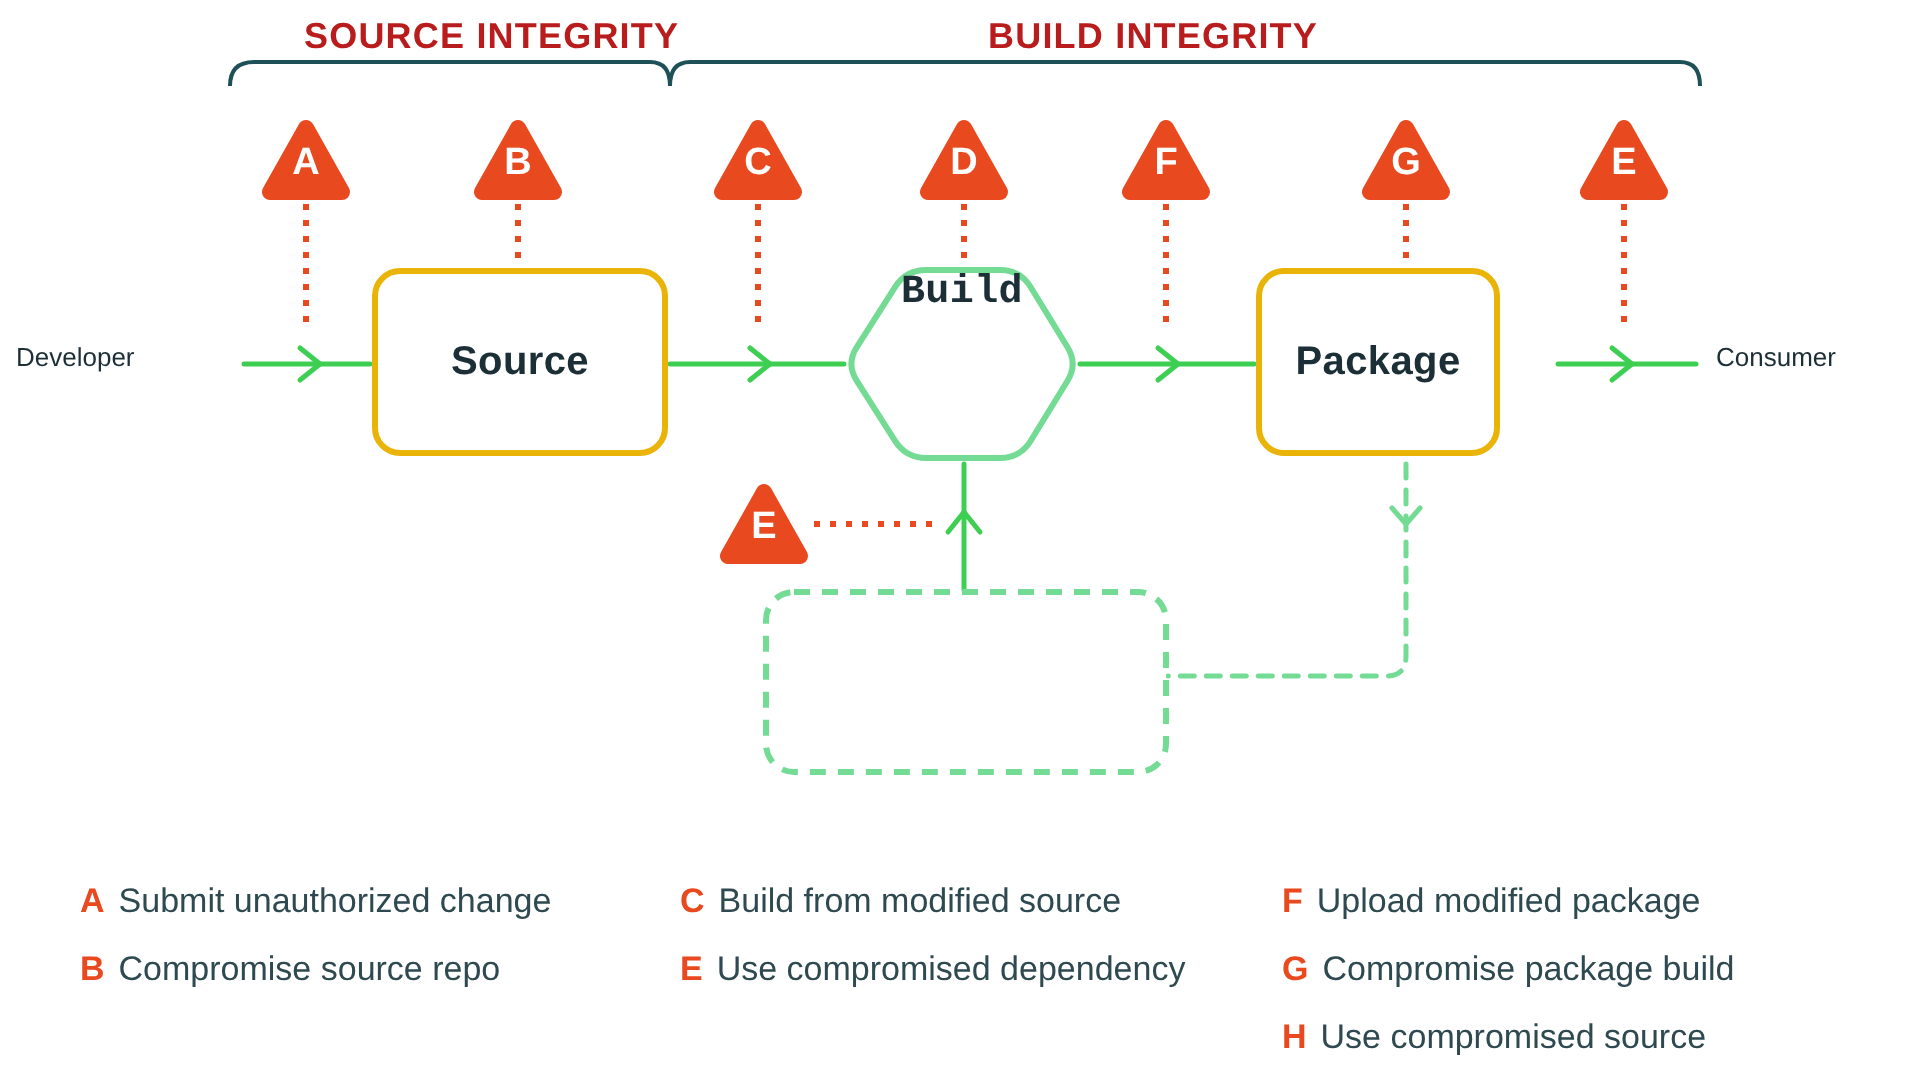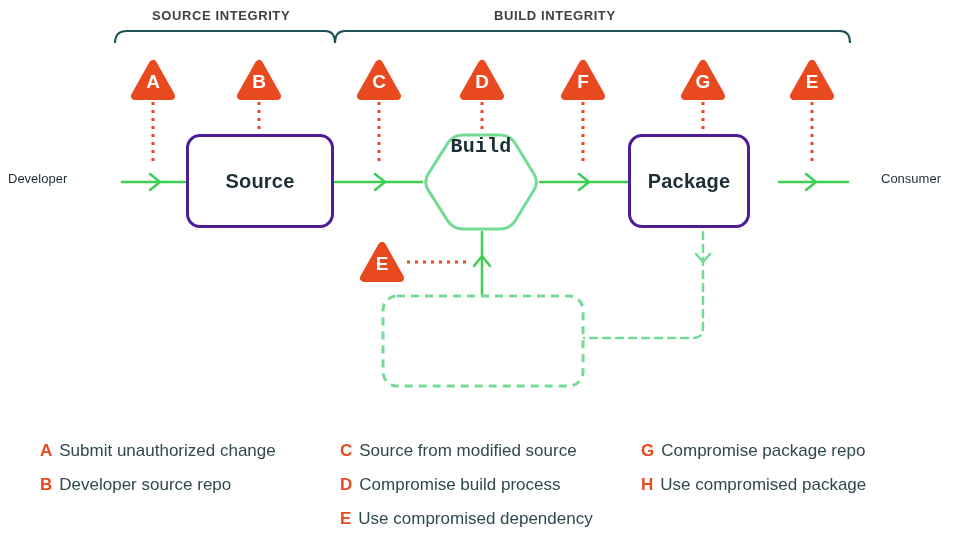--- a/index.html
+++ b/index.html
@@ -2,25 +2,25 @@
 <html><head>
 <meta charset="utf-8">
 <style>
   html,body{margin:0;padding:0;background:#ffffff;}
   #stage{
     position:relative;width:964px;height:538px;background:#ffffff;overflow:hidden;
     font-family:"Liberation Sans","DejaVu Sans",sans-serif;
   }
   #diagram-svg{position:absolute;left:0;top:0;}
   .integrity-label{
-    position:absolute;top:8px;font-size:13px;font-weight:700;letter-spacing:.6px;
-    color:#404040;white-space:nowrap;
+    position:absolute;top:8px;font-size:18px;font-weight:700;letter-spacing:.6px;
+    color:#b91c1c;white-space:nowrap;
   }
   .node-box{
-    position:absolute;background:#fff;border:3px solid #4c1d95;border-radius:14px;
+    position:absolute;background:#fff;border:3px solid #eab308;border-radius:14px;
     display:flex;align-items:center;justify-content:center;box-sizing:border-box;
   }
   .node-label{
     font-size:20px;font-weight:700;color:#1c2f36;letter-spacing:.2px;
   }
   .node-label-overlay{
     position:absolute;display:flex;justify-content:center;font-family:Liberation Mono, monospace;
   }
   .endpoint-text{
     position:absolute;font-size:13px;color:#1c2f36;white-space:nowrap;
@@ -130,53 +130,53 @@
     <span class="badge-letter">E</span>
   </div>
   <div class="badge" style="left:359px;top:240px;">
     <svg width="46" height="44" viewBox="0 0 46 44">
       <path d="M23 6 L5 38 L41 38 Z" fill="#e8491f" stroke="#e8491f" stroke-width="8" stroke-linejoin="round"></path>
       </svg>
     <span class="badge-letter">E</span>
   </div>
 
   <div class="endpoint-text" style="left:8px;top:171px;">Developer</div>
-  <div class="endpoint-text" style="left:858px;top:171px;margin-left:23px;">Consumer</div>
+  <div class="endpoint-text" style="left:858px;top:171px;">Consumer</div>
 
   <div class="node-box" style="left:186px;top:134px;width:148px;height:94px;">
     <span class="node-label">Source</span>
   </div>
   <div class="node-box" style="left:628px;top:134px;width:122px;height:94px;">
     <span class="node-label">Package</span>
   </div>
   <div class="node-label-overlay" style="left:423px;top:135px;width:116px;height:94px;">
     <span class="node-label">Build</span>
   </div>
 
   <div class="legend-col" style="left:40px;top:441px;">
     <div class="legend-item">
       <span class="legend-key">A</span><span class="legend-text">Submit unauthorized change</span>
     </div>
     <div class="legend-item">
-      <span class="legend-key">B</span><span class="legend-text">Developer source repo</span>
+      <span class="legend-key">B</span><span class="legend-text">Compromise source repo</span>
     </div>
   </div>
   <div class="legend-col" style="left:340px;top:441px;">
     <div class="legend-item">
-      <span class="legend-key">C</span><span class="legend-text">Source from modified source</span>
-    </div>
-    <div class="legend-item">
-      <span class="legend-key">D</span><span class="legend-text">Compromise build process</span>
+      <span class="legend-key">C</span><span class="legend-text">Build from modified source</span>
     </div>
     <div class="legend-item">
       <span class="legend-key">E</span><span class="legend-text">Use compromised dependency</span>
     </div>
   </div>
   <div class="legend-col" style="left:641px;top:441px;">
     <div class="legend-item">
-      <span class="legend-key">G</span><span class="legend-text">Compromise package repo</span>
+      <span class="legend-key">F</span><span class="legend-text">Upload modified package</span>
     </div>
     <div class="legend-item">
-      <span class="legend-key">H</span><span class="legend-text">Use compromised package</span>
+      <span class="legend-key">G</span><span class="legend-text">Compromise package build</span>
+    </div>
+    <div class="legend-item">
+      <span class="legend-key">H</span><span class="legend-text">Use compromised source</span>
     </div>
   </div>
 
 </div>
 
 </body></html>

